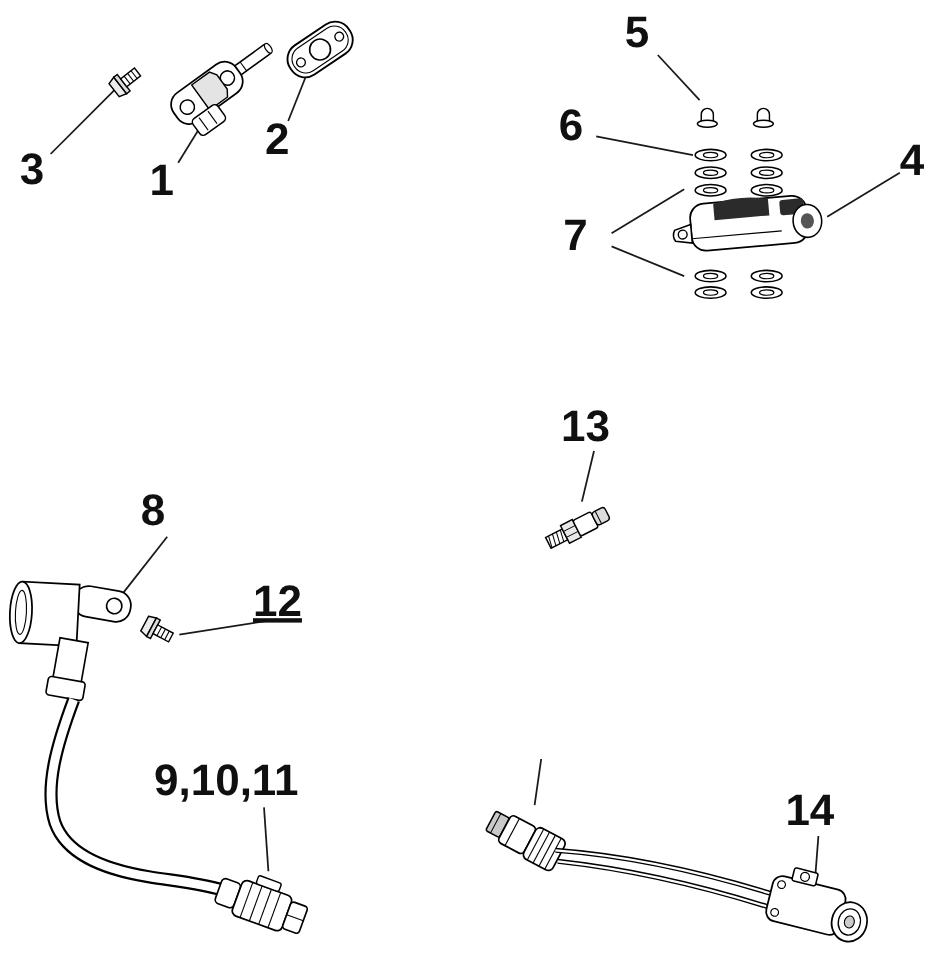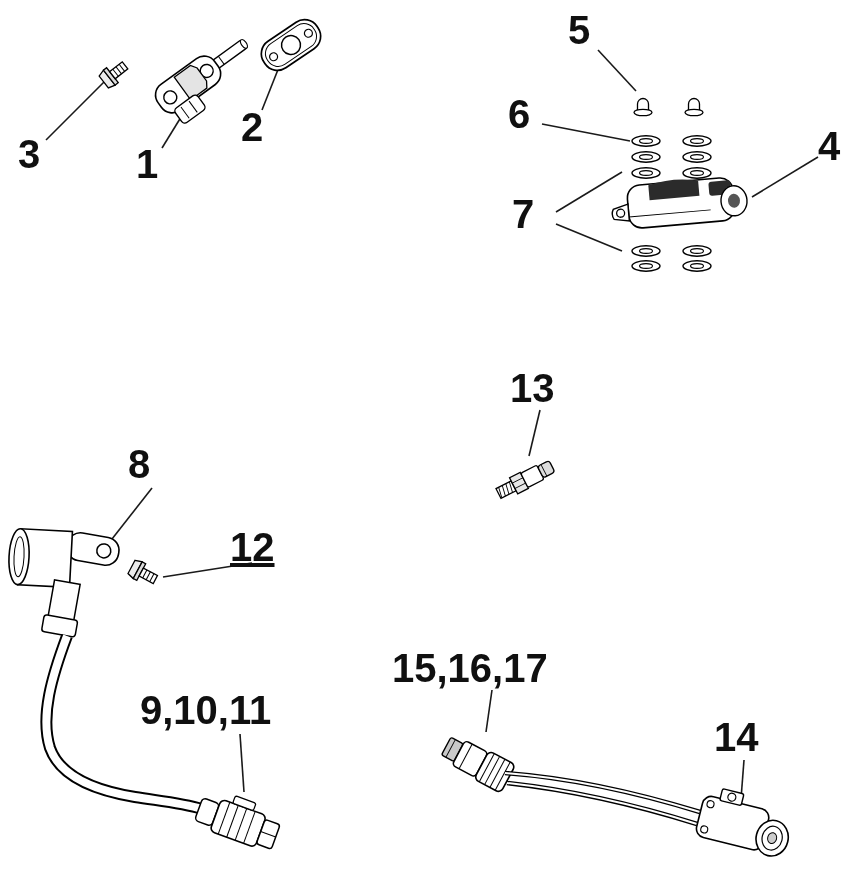--- a/index.html
+++ b/index.html
@@ -190,15 +190,14 @@
   <div class="callout" style="left:18px;  top:134px;">3</div>
   <div class="callout" style="left:818px; top:126px;">4</div>
   <div class="callout" style="left:568px; top:10px;">5</div>
   <div class="callout" style="left:508px; top:94px;">6</div>
   <div class="callout" style="left:512px; top:194px;">7</div>
   <div class="callout" style="left:128px; top:444px;">8</div>
   <div class="callout" style="left:140px; top:690px;">9,10,11</div>
   <div class="callout" style="left:230px; top:527px;text-decoration:underline;">12</div>
   <div class="callout" style="left:510px; top:368px;">13</div>
   <div class="callout" style="left:714px; top:717px;text-align:center;">14</div>
-  <div class="callout" style="left:392px; top:648px;">15,16,17</div>
 
 </div>
 
 </body></html>

